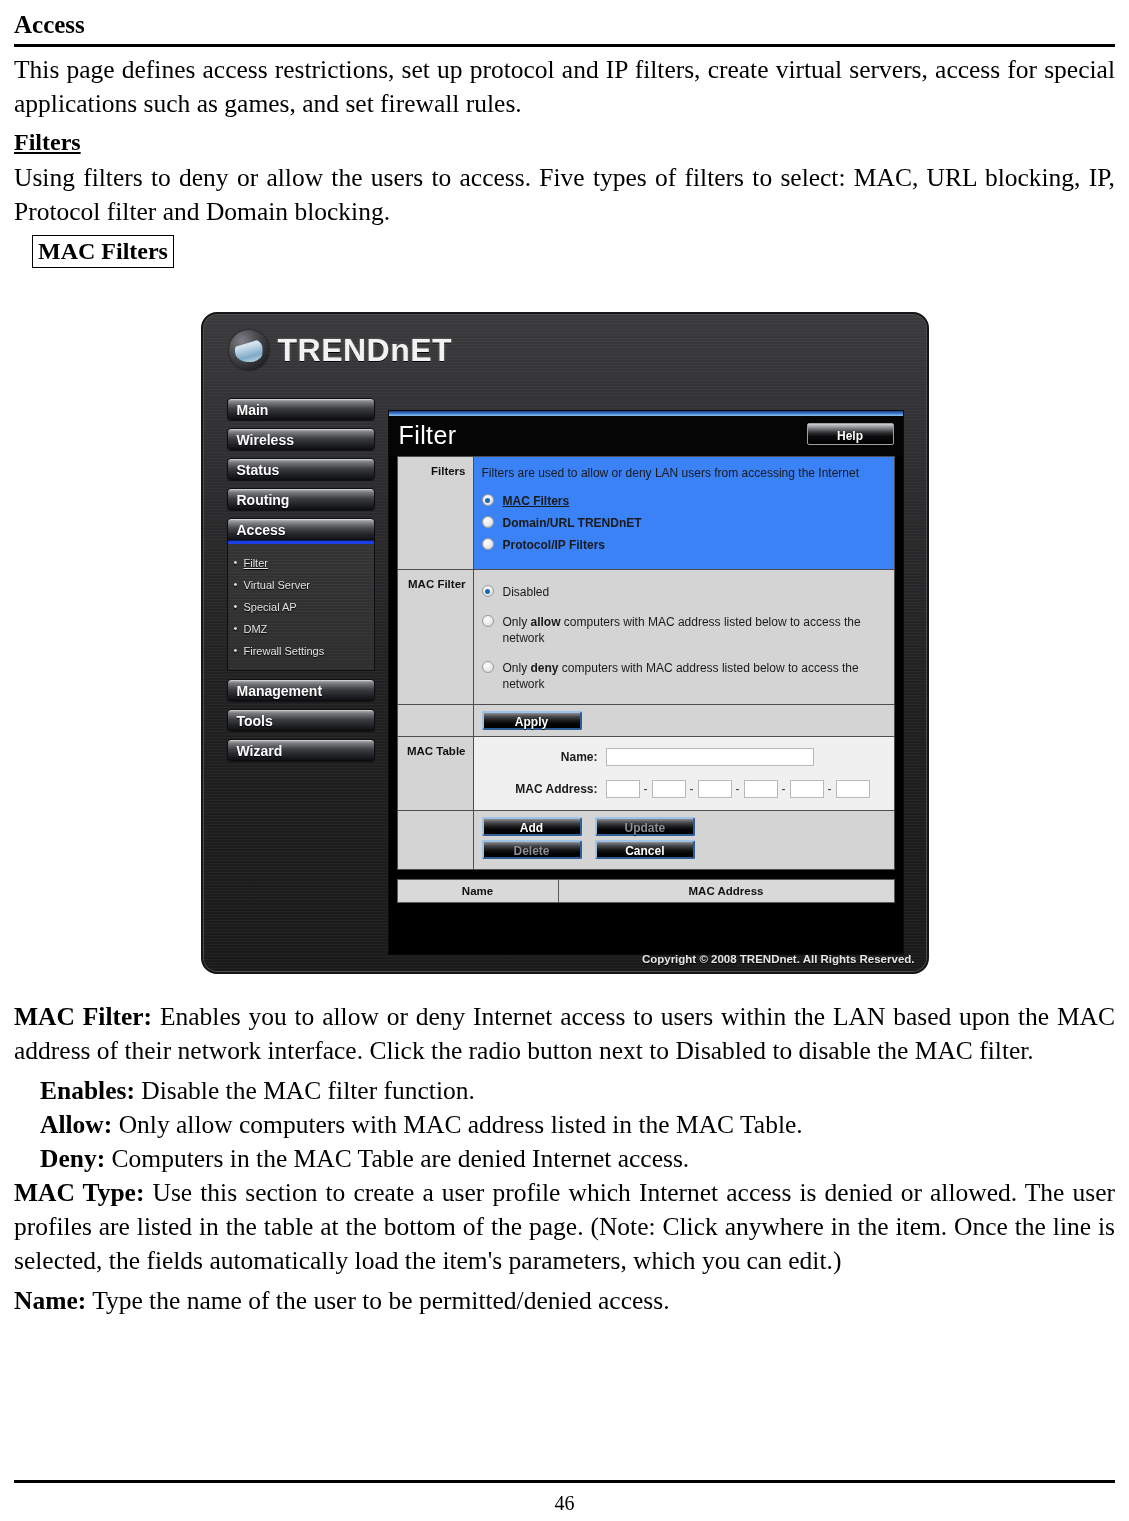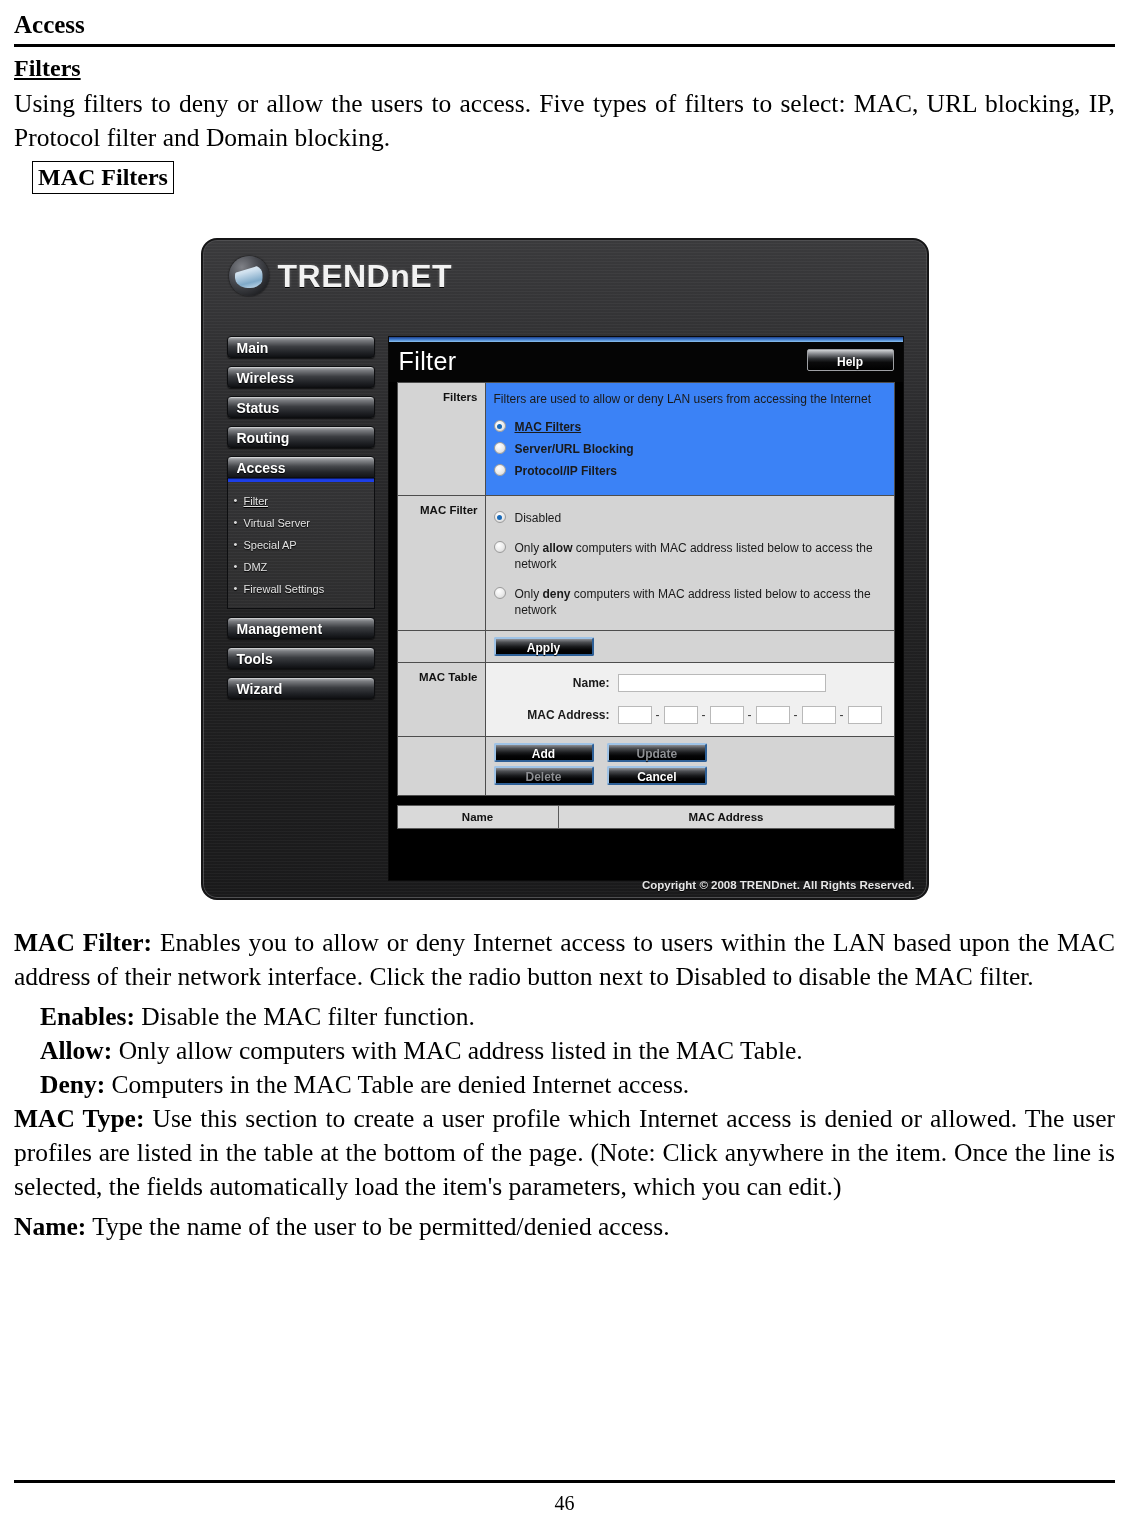--- a/index.html
+++ b/index.html
@@ -118,21 +118,21 @@
     font-size: 32px;
     font-weight: bold;
     letter-spacing: 0.5px;
     color: #f2f2f2;
     text-shadow: 0 1px 0 #000, 0 0 3px rgba(255,255,255,0.25);
   }
 
   
   .nav {
     position: absolute;
-    top: 96px;
+    top: 84px;
     left: 24px;
     width: 148px;
   }
   .nav-btn {
     height: 22px;
     margin-bottom: 8px;
     border-radius: 4px;
     background: linear-gradient(180deg,#b8babd 0%, #7b7d81 16%, #3b3d41 48%, #202226 78%, #101114 100%);
     border: 1px solid #0d0e10;
     box-shadow: inset 0 1px 0 rgba(255,255,255,0.35), 0 1px 1px rgba(0,0,0,0.6);
@@ -315,21 +315,21 @@
   .btn.dim { color: #8d8f93; }
   .btn-cell { padding: 6px 8px 6px 8px !important; }
   .btn-row { margin-bottom: 4px; }
 
   
   .mac-row {
     display: flex;
     align-items: center;
     font-size: 12px;
     font-weight: bold;
-    margin: 4px 4px 2px 0;
+    margin: 4px 16px 2px 0;
   }
   .mac-row.first { margin: 3px 0 14px 0; }
   .field-label { width: 116px; text-align: right; padding-right: 8px; }
   .txt {
     background: #ffffff;
     border: 1px solid #b9b9b9;
     height: 18px;
     box-sizing: border-box;
   }
   .txt.name { width: 208px; }
@@ -392,20 +392,21 @@
   }
 </style>
 </head>
 <body>
 
 <div class="page">
 
   <div class="doc-head">Access</div>
   <div class="head-rule"></div>
 
+  <p class="para">This page defines access restrictions, set up protocol and IP filters, create virtual servers, access for special applications such as games, and set firewall rules.</p>
 
   <div class="sub-head">Filters</div>
 
   <p class="para">Using filters to deny or allow the users to access.  Five types of filters to select: MAC, URL blocking, IP, Protocol filter and Domain blocking.</p>
 
   <div><span class="boxed-label">MAC Filters</span></div>
 
   <div class="shot-wrap">
     <div class="router-ui">
 
@@ -448,21 +449,21 @@
             <td class="lbl-cell">Filters</td>
             <td class="fld-cell">
               <div class="desc">Filters are used to allow or deny LAN users from accessing the Internet</div>
 
               <div class="radio-row">
                 <span class="radio checked"></span>
                 <span class="radio-label underlined">MAC Filters</span>
               </div>
               <div class="radio-row">
                 <span class="radio"></span>
-                <span class="radio-label">Server/URL Blocking</span>
+                <span class="radio-label">Domain/URL TRENDnET</span>
               </div>
               <div class="radio-row">
                 <span class="radio"></span>
                 <span class="radio-label">Protocol/IP Filters</span>
               </div>
             </td>
           </tr>
 
           <tr>
             <td class="lbl-cell">MAC Filter</td>

